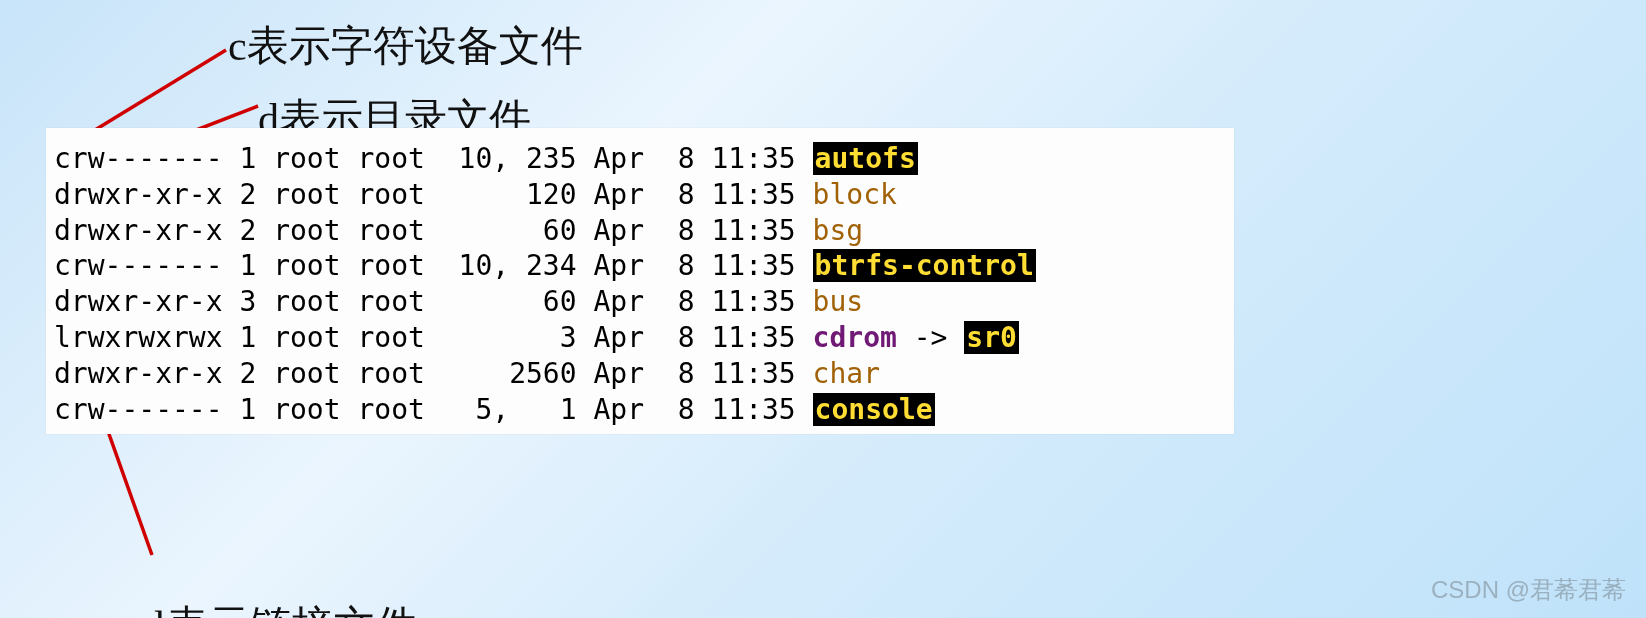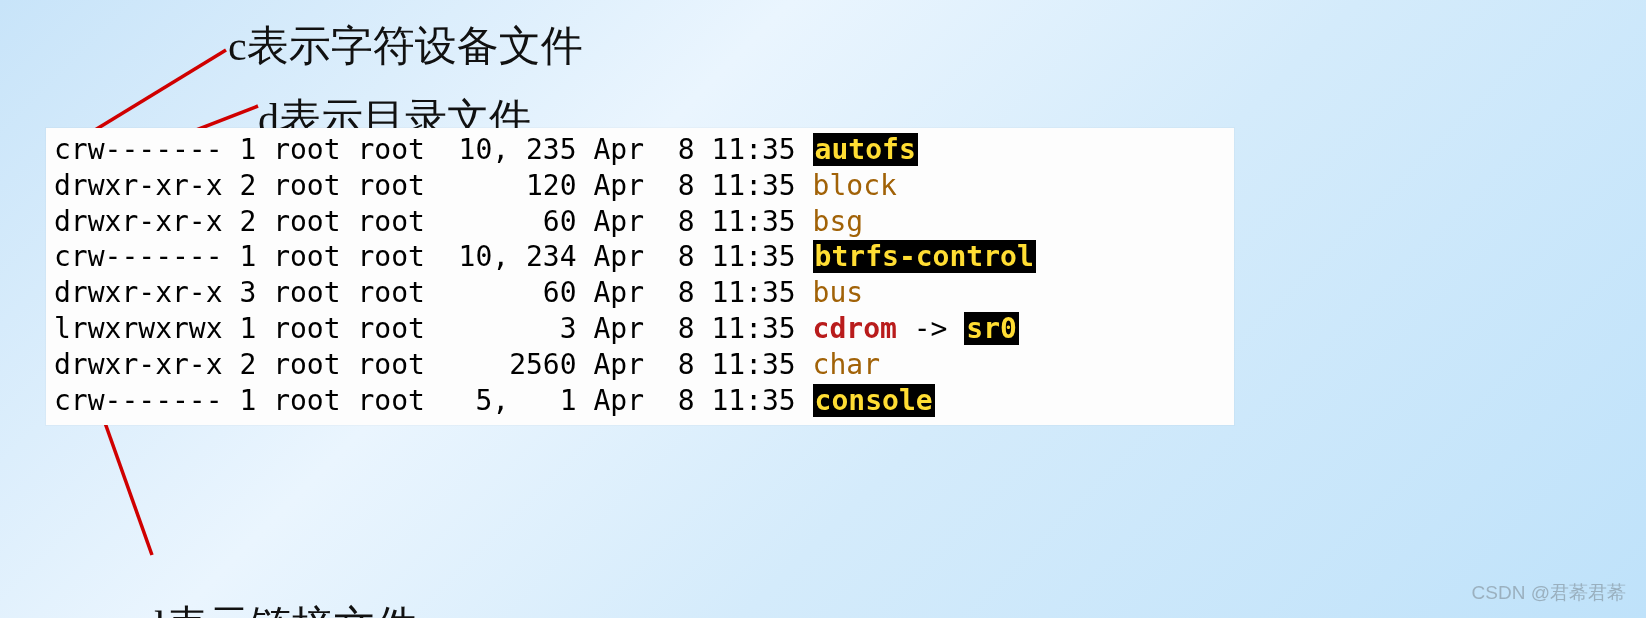--- a/index.html
+++ b/index.html
@@ -20,52 +20,52 @@
     white-space: nowrap;
   }
 
   
   .listing {
     position: absolute;
     left: 46px;
     top: 128px;
     width: 1172px;
     background: #fdfdfd;
-    padding: 4px 8px 6px 8px;
+    padding: 13px 8px 6px 8px;
     font-family: "DejaVu Sans Mono", "Courier New", monospace;
     font-size: 28px;
     line-height: 1.28;
     color: #000;
     box-shadow: 0 0 0 1px rgba(0,0,0,0.02);
   }
   .listing pre {
     margin: 0;
     font-family: inherit;
     font-size: inherit;
     line-height: inherit;
     white-space: pre;
   }
   .fn-dir  { color: #a16207; font-weight: normal; }
-  .fn-link { color: #b91c1c; font-weight: bold; }
+  .fn-link { color: #701a75; font-weight: bold; }
   .fn-dev  { color: #ffdd33; background: #000; font-weight: bold; padding: 0 2px; }
 
   
   svg.arrows {
     position: absolute;
     left: 0; top: 0;
     width: 1646px;
     height: 618px;
     pointer-events: none;
   }
 
   .watermark {
     position: absolute;
     right: 20px;
     bottom: 12px;
-    font-size: 19px;
+    font-size: 24px;
     color: rgba(80,80,80,0.35);
     font-family: "Microsoft YaHei", "SimSun", sans-serif;
     text-align: right;
   }
 </style>
 </head>
 <body>
 
 <div class="annotation" style="left:228px; top:18px;">c表示字符设备文件</div>
 

